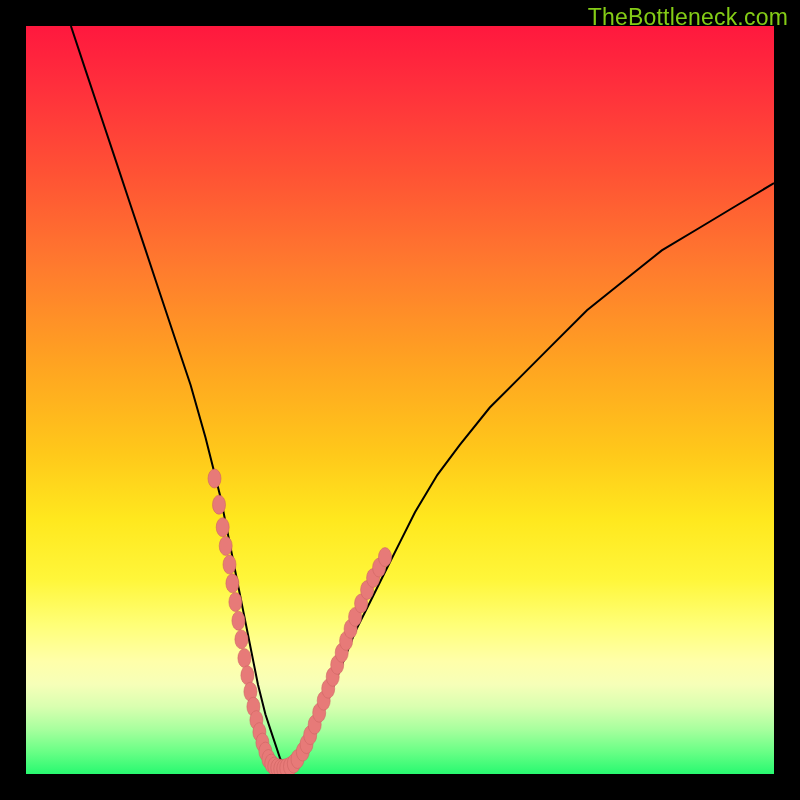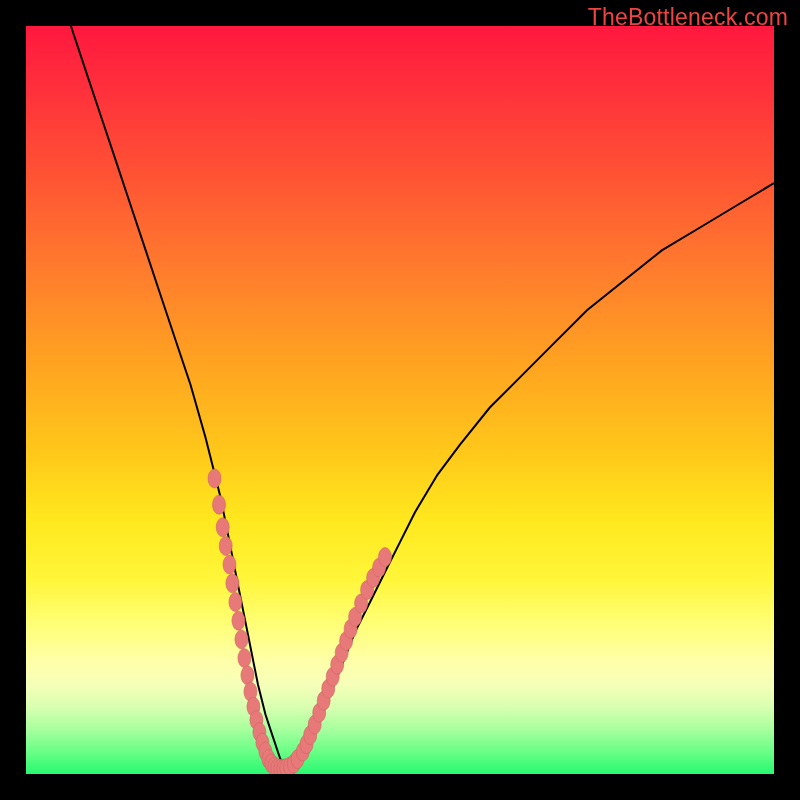--- a/index.html
+++ b/index.html
@@ -39,21 +39,21 @@
       #d9ffb0 91%,
       #a8ff9e 94%,
       #6aff86 97%,
       #28f970 100%
     );
   }
   .watermark {
     position: absolute;
     top: 4px;
     right: 12px;
-    color: #ef4444;
+    color: #84cc16;
     font-size: 23px;
     font-weight: 500;
     letter-spacing: 0.2px;
     white-space: nowrap;
   }
   svg.curve {
     position: absolute;
     left: 0;
     top: 0;
     width: 748px;

